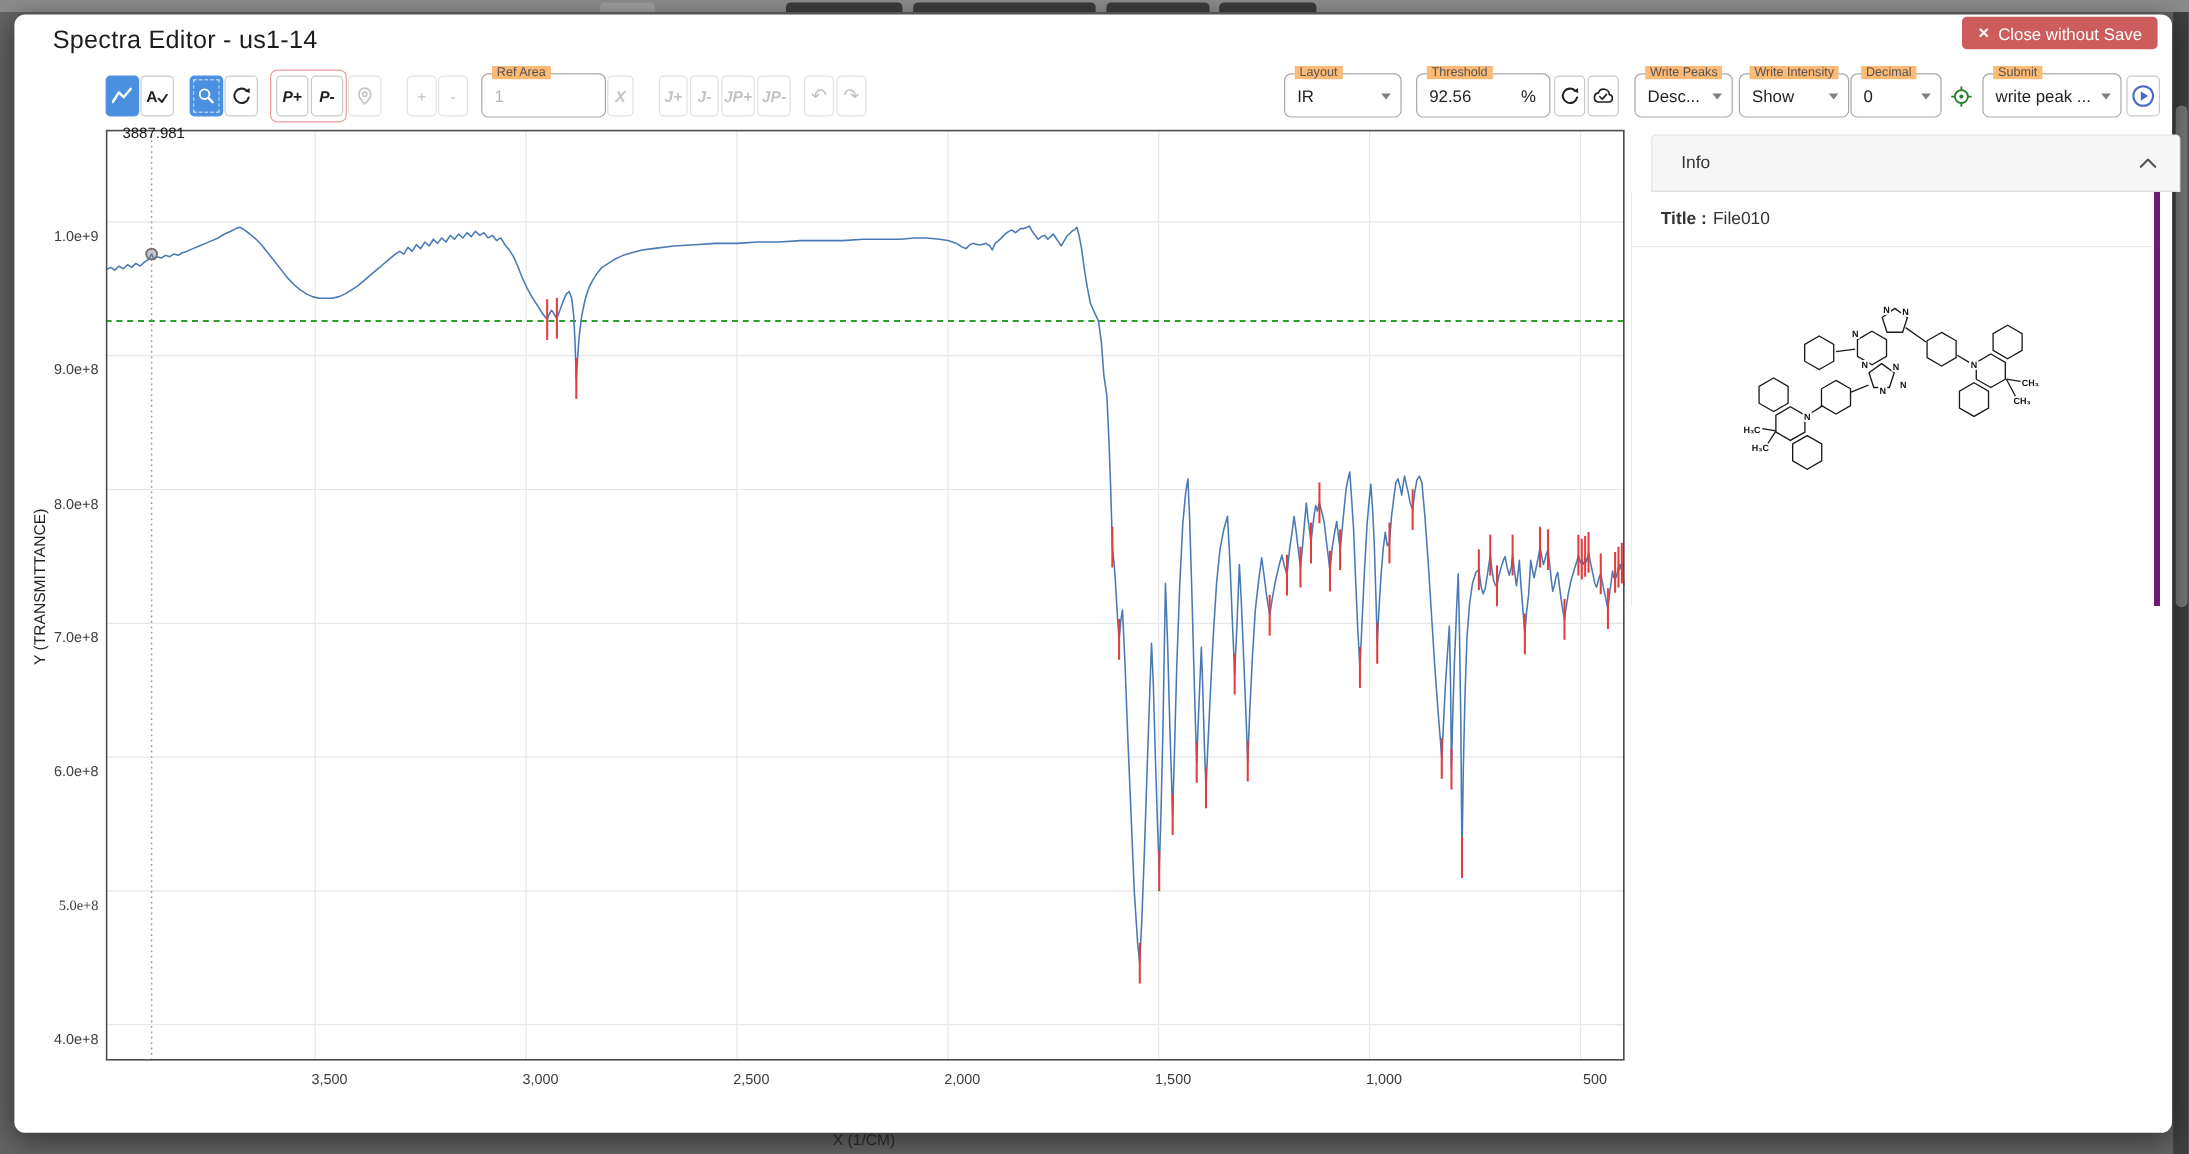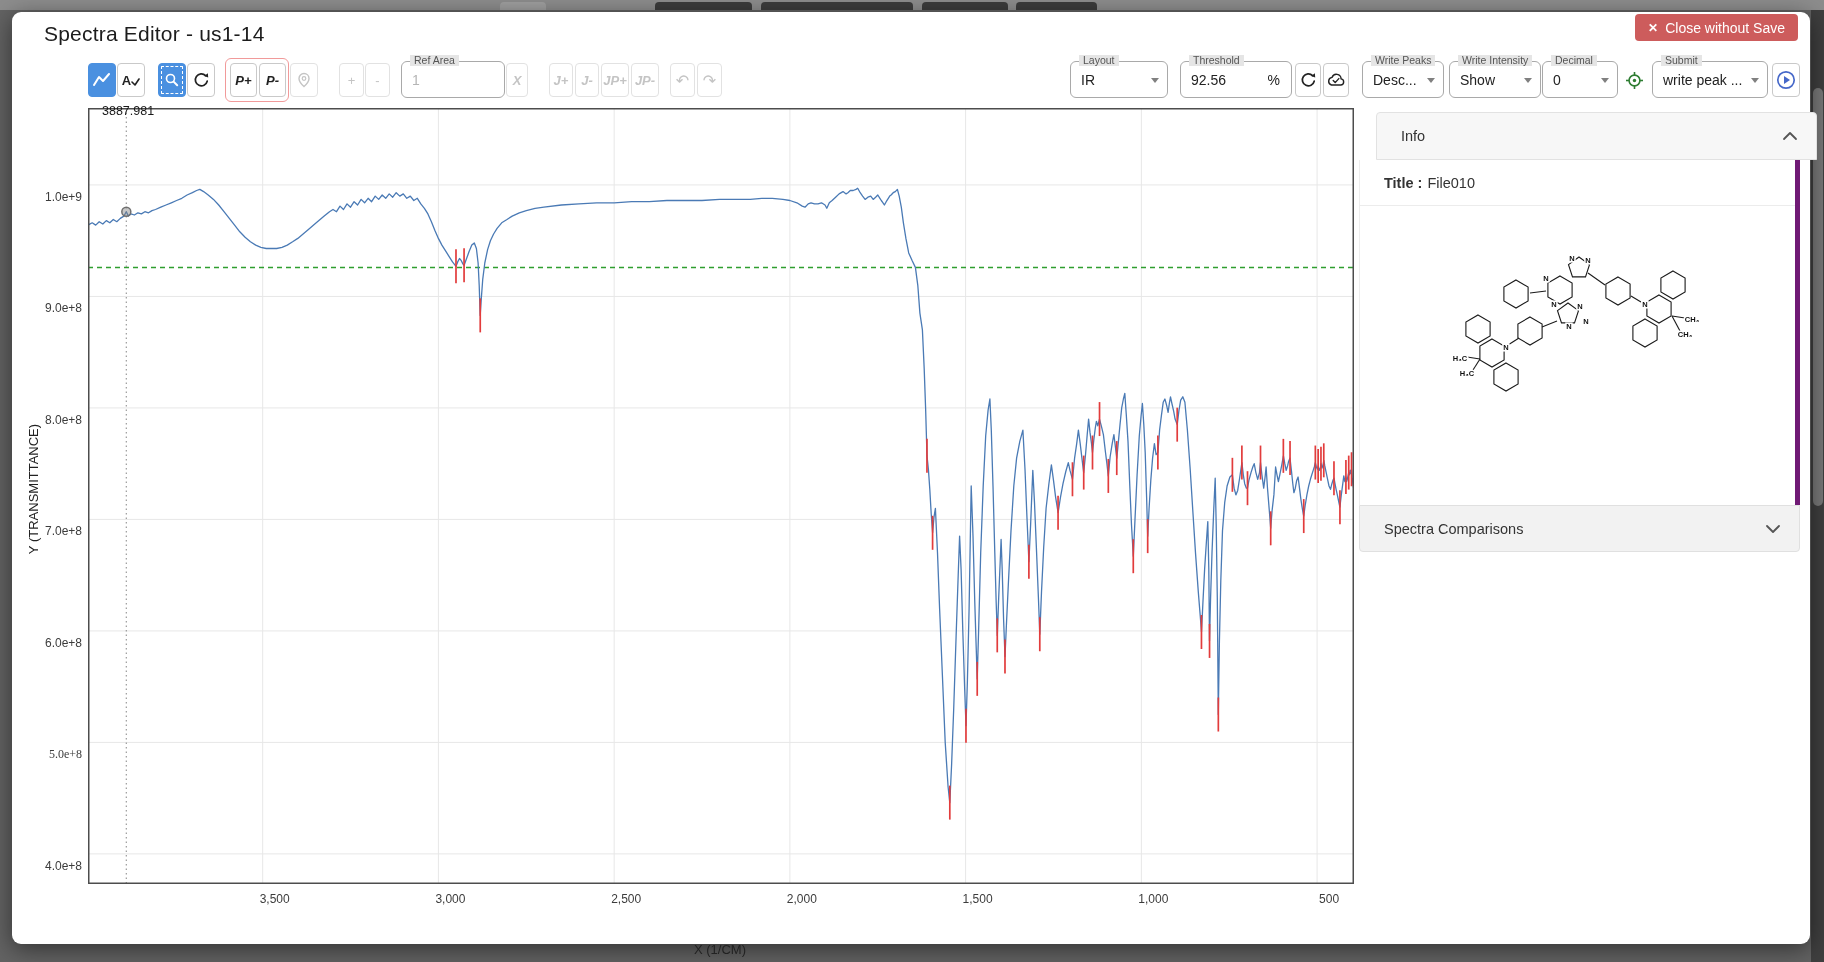--- a/index.html
+++ b/index.html
@@ -39,21 +39,21 @@
     background:#fff; border:1px solid #c9c9c9; border-radius:4px;
     display:flex; align-items:center; justify-content:center;
     font-size:13px; color:#222; padding:0; cursor:pointer; font-family:inherit;
   }
   .tbtn.active { background:#4a90e0; border-color:#4a90e0; color:#fff; }
   .tbtn.dashed { outline:1.5px dashed #fff; outline-offset:-4px; }
   .tbtn.disabled { color:#c4c4c4; border-color:#e2e2e2; cursor:default; }
   .tbtn .it { font-style:italic; font-weight:600; }
   #red-group { position:absolute; left:213px; top:46px; width:64px; height:44px; border:1.5px solid #f19a9a; border-radius:6px; pointer-events:none; }
   .fset { position:absolute; top:49px; height:37px; border:1px solid #a9a9a9; border-radius:6px; background:#fff; }
-  .fleg { position:absolute; top:-7px; left:8px; font-size:10.5px; color:#555; background:#e5e5e5; padding:0 4px; line-height:1; white-space:nowrap;text-align:center; }
+  .fleg { position:absolute; top:-7px; left:8px; font-size:10.5px; color:#555; background:#fdba74; padding:0 4px; line-height:1; white-space:nowrap;text-align:center; }
   .fval { position:absolute; left:10px; top:10px; font-size:14px; color:#222; white-space:nowrap; }
   .fval.dim { color:#b5b5b5; }
   .funit { position:absolute; right:11px; top:10px; font-size:14px; color:#222; }
   .fset .caret { right:8px; top:16px; }
   .fset.select { cursor:pointer; }
   
   #plot-wrap { position:absolute; left:76px; top:96px; width:1266px; height:776px; }
   #cursor-label { position:absolute; left:90px; top:92px; font-size:12.5px; color:#1a1a1a; }
   .x-tick { position:absolute; top:880px; transform:translateX(-50%); font-size:12px; color:#3c3c3c; }
   .y-tick { position:absolute; width:62px; text-align:right; font-size:12px; color:#3c3c3c; left:8px; }
@@ -354,19 +354,13 @@
       <text x="138" y="61.6" text-anchor="middle" font-size="7.5" font-weight="bold" fill="#111" stroke="#fff" stroke-width="3" paint-order="stroke" font-family="&quot;Liberation Sans&quot;, sans-serif">N</text>
       <text x="144" y="76.6" text-anchor="middle" font-size="7.5" font-weight="bold" fill="#111" stroke="#fff" stroke-width="3" paint-order="stroke" font-family="&quot;Liberation Sans&quot;, sans-serif">N</text>
       <text x="127" y="81.6" text-anchor="middle" font-size="7.5" font-weight="bold" fill="#111" stroke="#fff" stroke-width="3" paint-order="stroke" font-family="&quot;Liberation Sans&quot;, sans-serif">N</text>
       <text x="203" y="59.6" text-anchor="middle" font-size="7.5" font-weight="bold" fill="#111" stroke="#fff" stroke-width="3" paint-order="stroke" font-family="&quot;Liberation Sans&quot;, sans-serif">N</text>
       <text x="64" y="102.6" text-anchor="middle" font-size="7.5" font-weight="bold" fill="#111" stroke="#fff" stroke-width="3" paint-order="stroke" font-family="&quot;Liberation Sans&quot;, sans-serif">N</text>
       <text x="250" y="74.6" text-anchor="middle" font-size="7.5" font-weight="bold" fill="#111" stroke="#fff" stroke-width="3" paint-order="stroke" font-family="&quot;Liberation Sans&quot;, sans-serif">CH₃</text>
       <text x="243" y="89.6" text-anchor="middle" font-size="7.5" font-weight="bold" fill="#111" stroke="#fff" stroke-width="3" paint-order="stroke" font-family="&quot;Liberation Sans&quot;, sans-serif">CH₃</text>
       <text x="18" y="113.6" text-anchor="middle" font-size="7.5" font-weight="bold" fill="#111" stroke="#fff" stroke-width="3" paint-order="stroke" font-family="&quot;Liberation Sans&quot;, sans-serif">H₃C</text>
       <text x="25" y="128.6" text-anchor="middle" font-size="7.5" font-weight="bold" fill="#111" stroke="#fff" stroke-width="3" paint-order="stroke" font-family="&quot;Liberation Sans&quot;, sans-serif">H₃C</text>
     </svg>
-  <div id="comp-header" class="acc-header">
-    <span>Spectra Comparisons</span>
-    <svg class="chev" width="16" height="10" viewBox="0 0 16 10">
-      <polyline points="2,2 8,8 14,2" fill="none" stroke="#555" stroke-width="1.8" stroke-linecap="round" stroke-linejoin="round"></polyline>
-    </svg>
-  </div>
 </div>
 
 </body></html>

